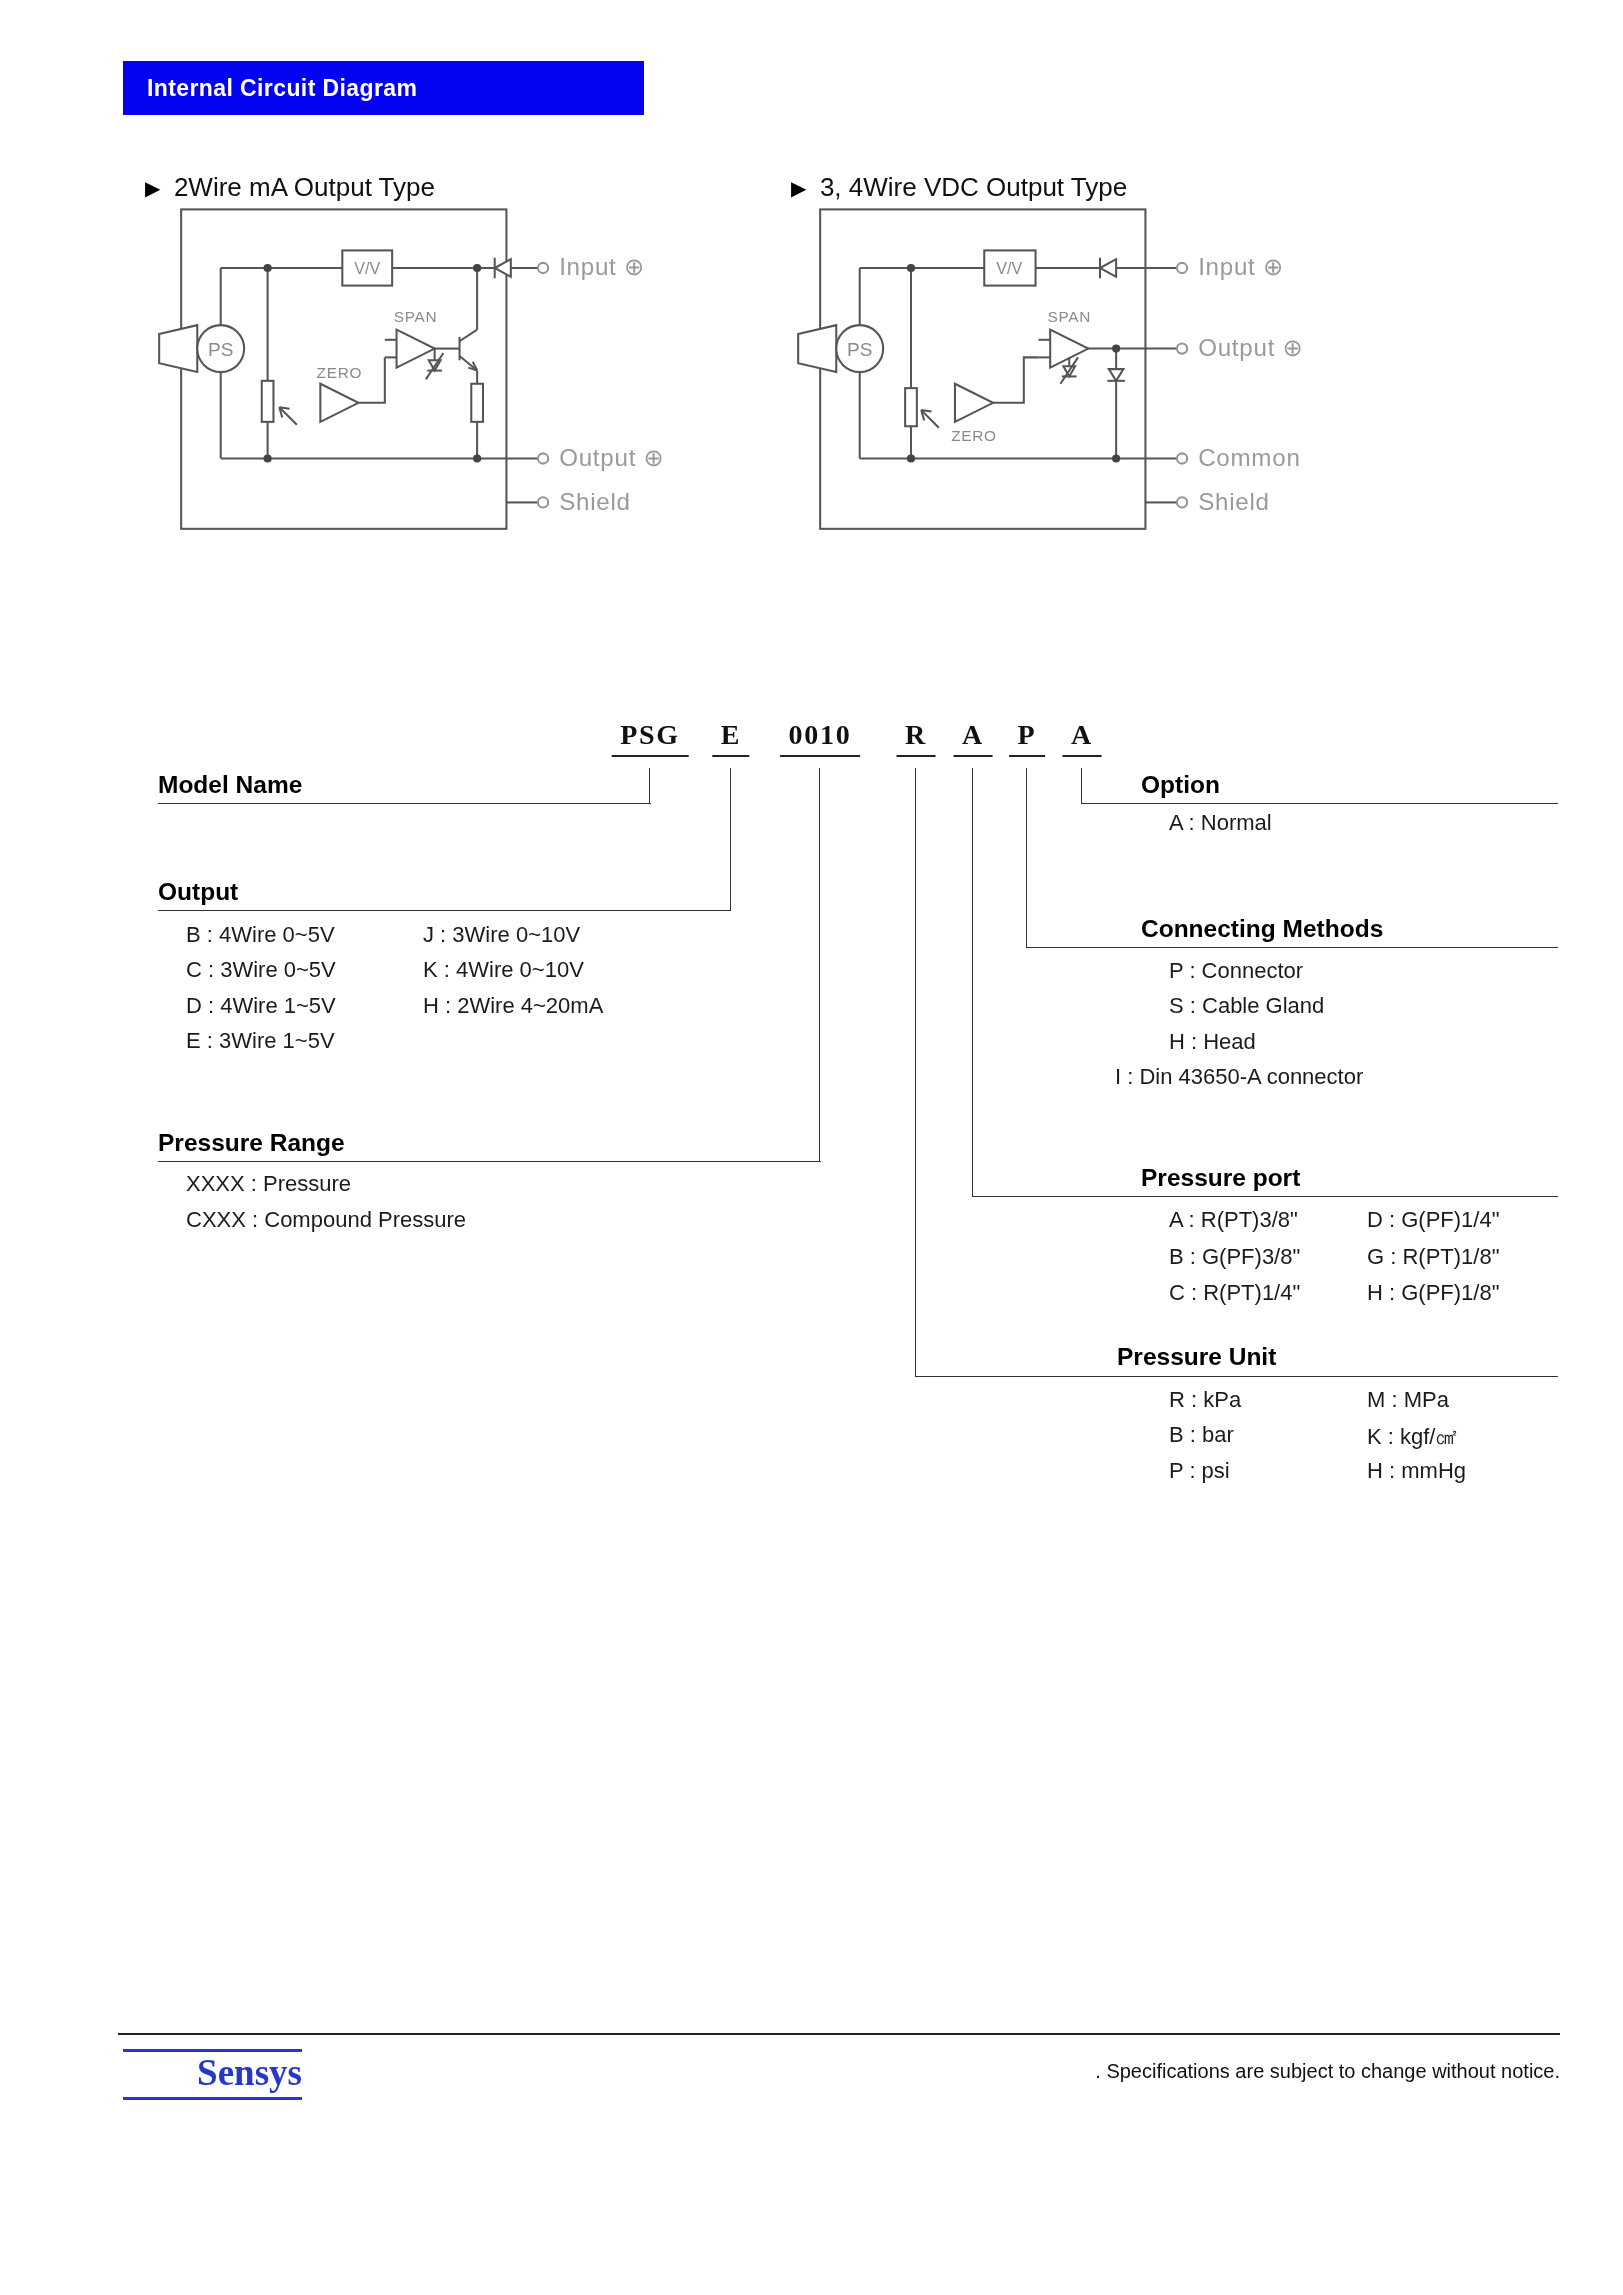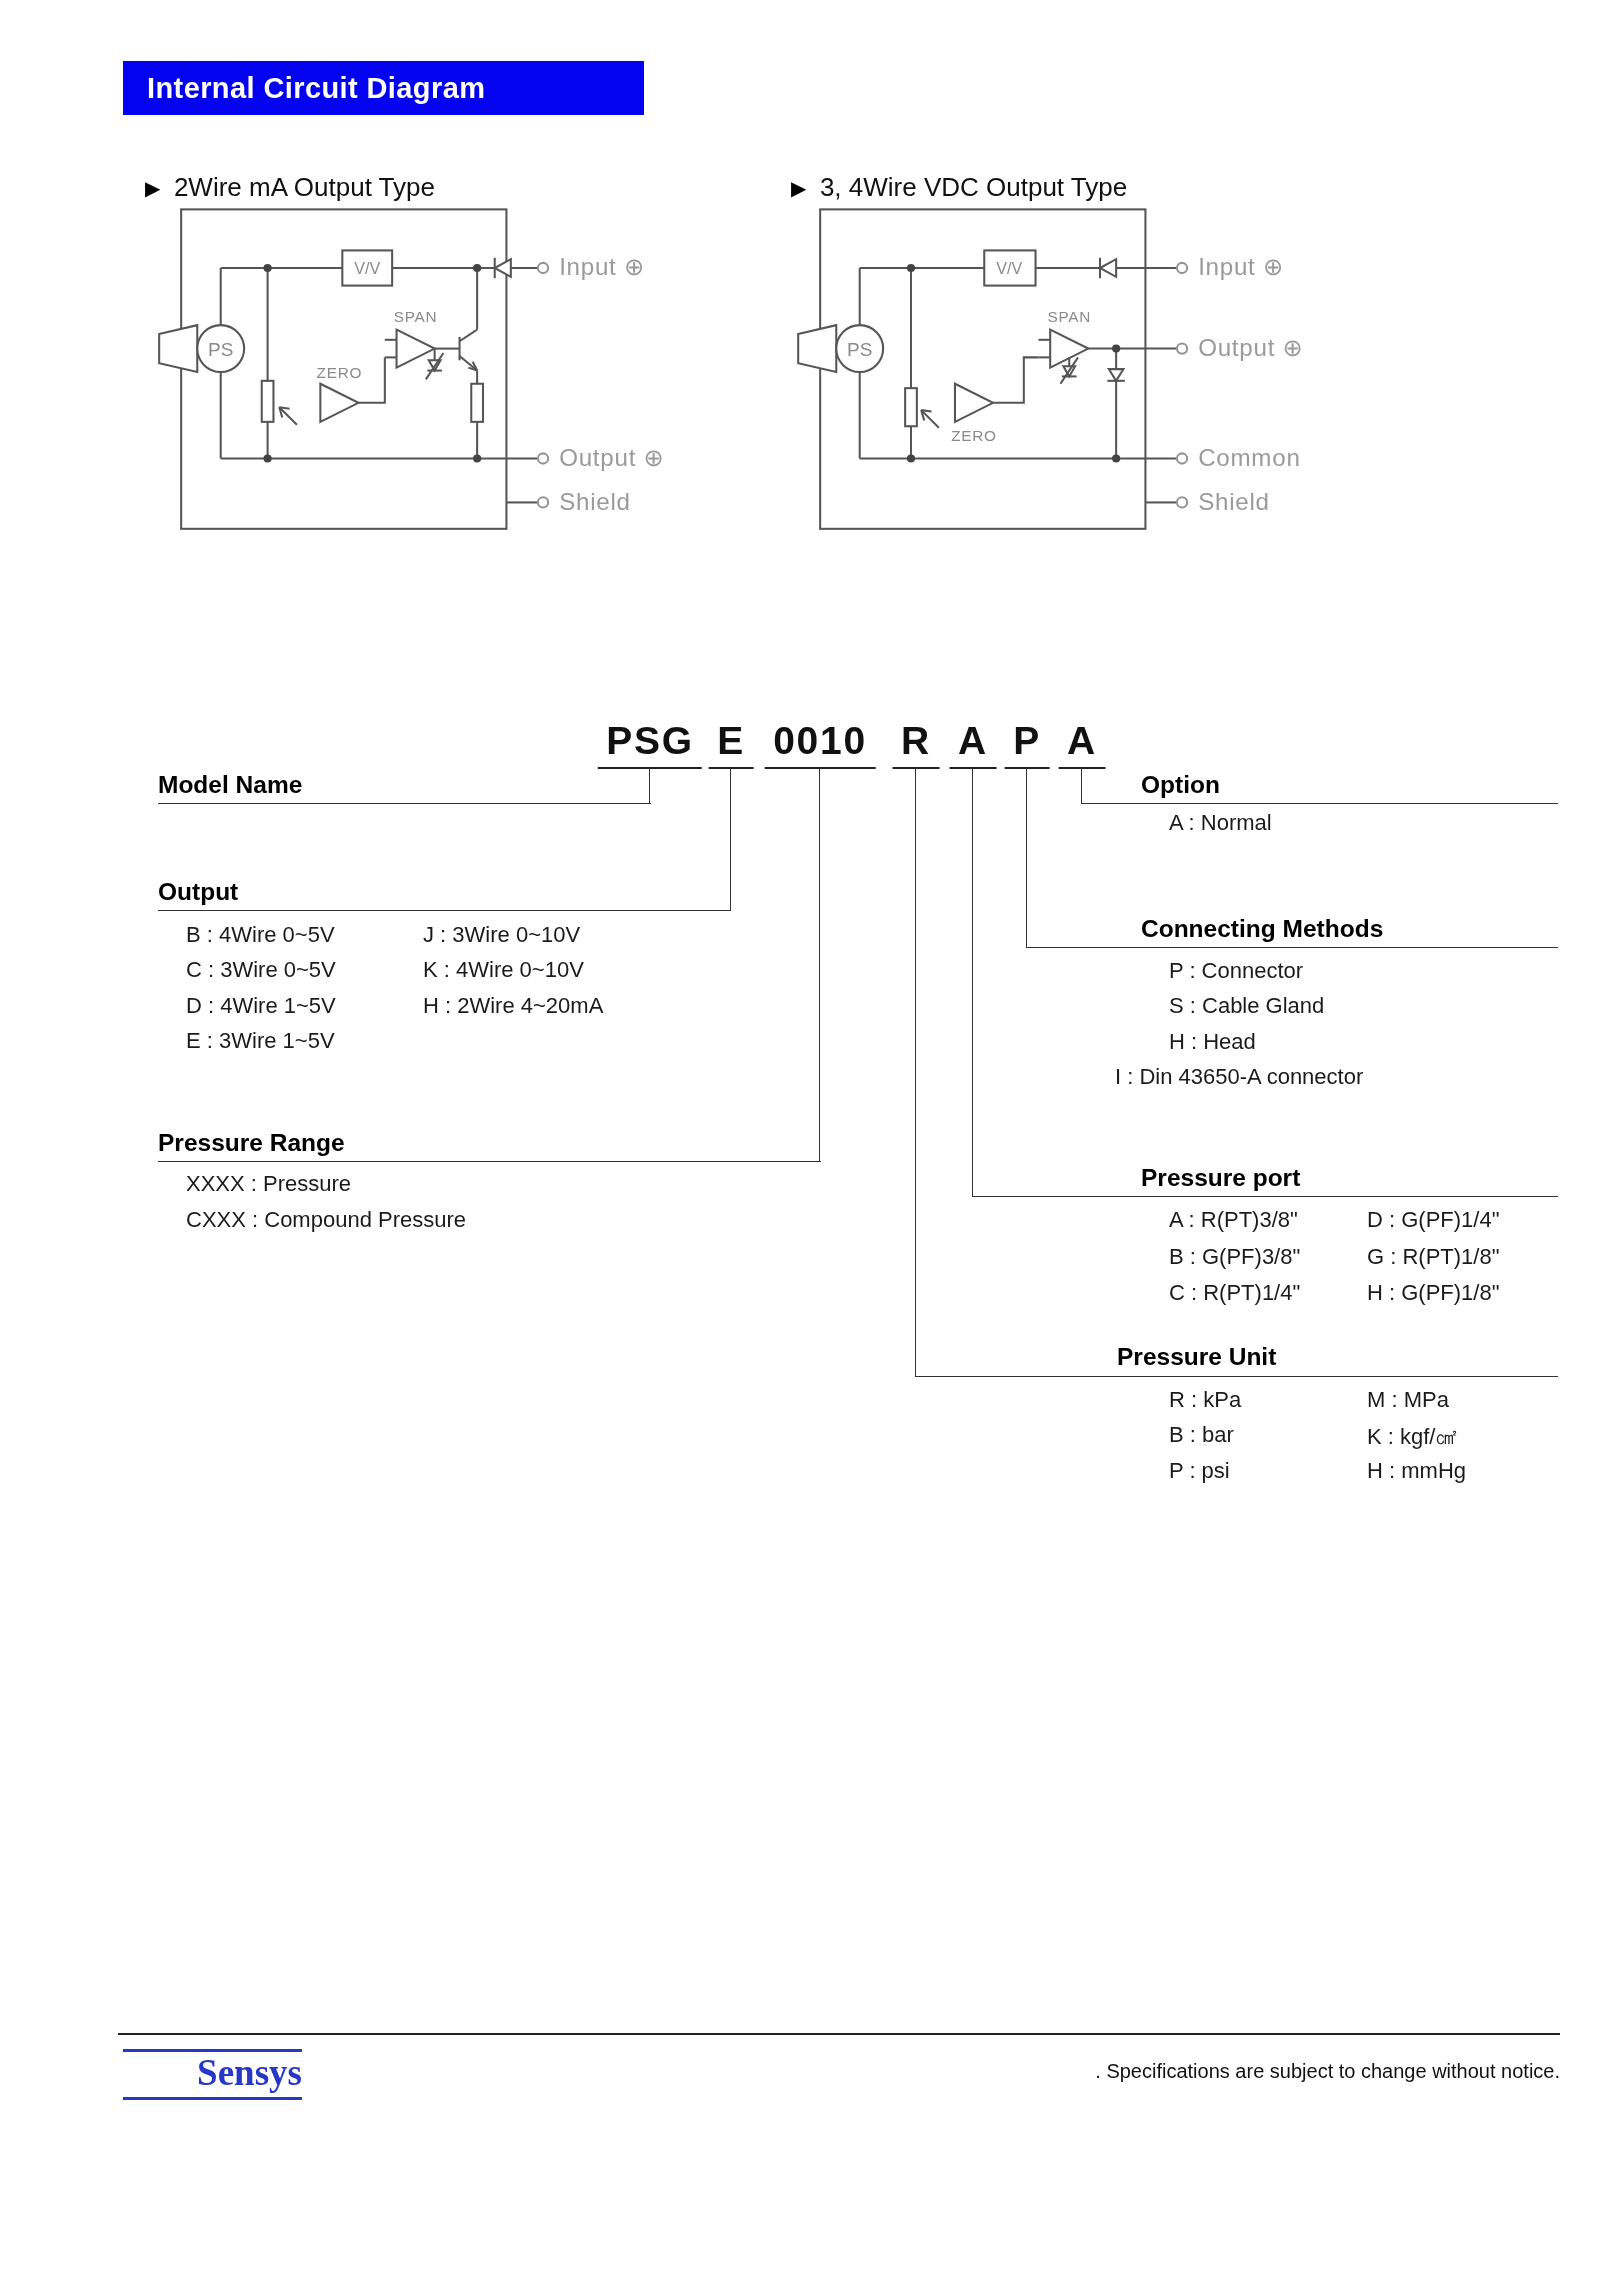--- a/index.html
+++ b/index.html
@@ -3,42 +3,42 @@
 <meta charset="utf-8">
 <style>
   * { margin:0; padding:0; box-sizing:border-box; }
   html,body { background:#ffffff; }
   .page {
     position:relative; width:1623px; height:2295px; background:#ffffff;
     font-family:"Liberation Sans", sans-serif; overflow:hidden; color:#111;
   }
   .bluebar {
     position:absolute; left:123px; width:521px; height:54px;
-    background:#0303f0; color:#ffffff; font-size:29px; font-weight:bold;
+    background:#0303f0; color:#ffffff; font-size:23px; font-weight:bold;
     display:flex; align-items:center; padding-left:24px; letter-spacing:0.4px;
   }
   .diag-heading {
     position:absolute; top:172px; font-size:26px; color:#111;
     display:flex; align-items:center; gap:13.5px; white-space:nowrap;
   }
   .tri { font-size:20px; color:#000; }
   svg.circuit { position:absolute; }
   .w  { stroke:#555; stroke-width:1.4; fill:none; }
   .wf { stroke:#555; stroke-width:1.4; fill:#ffffff; }
   .dot { fill:#444; stroke:none; }
   .term { stroke:#949494; stroke-width:1.4; fill:#ffffff; }
   svg text { font-family:"Liberation Sans", sans-serif; }
   .glabel { fill:#8a8a8a; font-size:13px; }
   .boxlabel { fill:#8a8a8a; font-size:11px; }
   .amplabel { fill:#8a8a8a; font-size:10.5px; letter-spacing:0.5px; }
   .tlabel { fill:#9a9a9a; font-size:16.5px; letter-spacing:0.5px; }
   .code-token {
     position:absolute; top:719px; transform:translateX(-50%);
-    font-size:39px; font-weight:bold; color:#111; letter-spacing:1.7px;
-    padding:0 8.5px 4.2px; border-bottom:2.5px solid #222; white-space:nowrap;
+    font-size:28px; font-weight:bold; color:#111; letter-spacing:1.7px;
+    padding:0 8.5px 4.2px; border-bottom:2.5px solid #222; white-space:nowrap;font-family:Liberation Serif, serif;
   }
   .hline { position:absolute; height:0; border-top:1.7px solid #333; }
   .vline { position:absolute; width:0; border-left:1.7px solid #333; }
   .sec-title { position:absolute; font-size:24.5px; font-weight:bold; color:#000; white-space:nowrap; }
   .item { position:absolute; font-size:22px; color:#1b1b1b; white-space:nowrap; }
   .footer-rule { position:absolute; left:118px; top:2033px; width:1442px; border-top:2.5px solid #222; }
   .logo {
     position:absolute; left:123px; top:2049px; width:179px; text-align:right;
     border-top:3.4px solid #2737c8; border-bottom:3.4px solid #2737c8;
     color:#2737c8; font-family:"Liberation Serif", serif; font-weight:bold;

